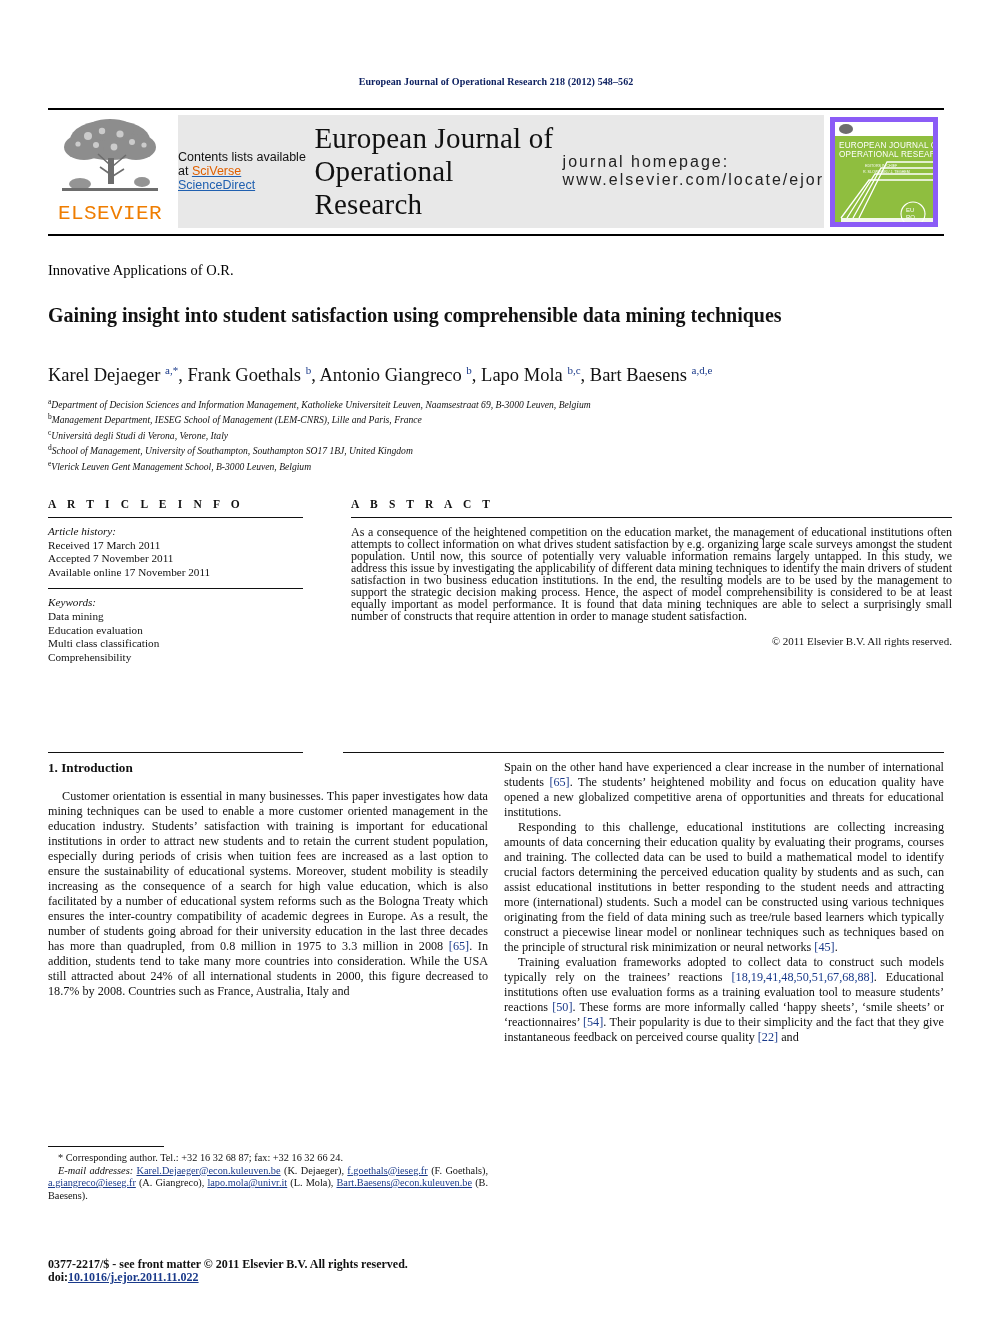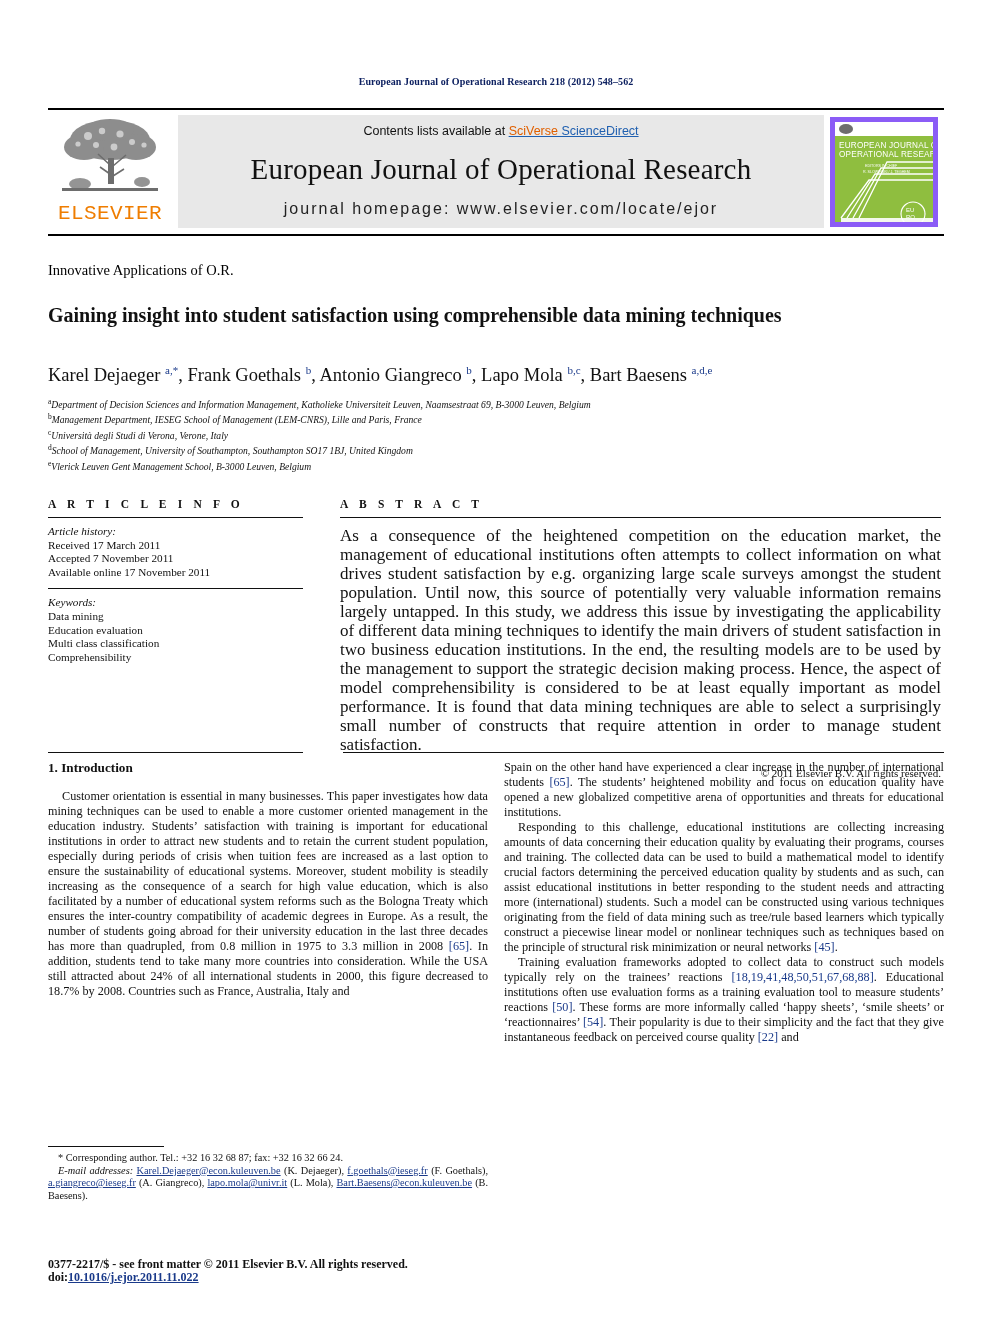--- a/index.html
+++ b/index.html
@@ -67,21 +67,21 @@
     letter-spacing: 0.4px;
     color: #ef7d00;
     line-height: 1;
     margin-top: 1px;
   }
   .masthead-center {
     flex: 1 1 auto;
     background: #e8e8e8;
     margin: 5px 6px 6px 6px;
     display: flex;
-    flex-direction: column;
+    flex-direction: row;
     align-items: center;
     justify-content: space-between;
     padding: 9px 0 10px 0;
     box-sizing: border-box;
   }
   .contents-line {
     font-family: "Liberation Sans", sans-serif;
     font-size: 12.5px;
     color: #111;
   }
@@ -163,21 +163,21 @@
     width: 896px;
     height: 232px;
   }
   .band-left {
     position: absolute;
     left: 0; top: 0;
     width: 255px;
   }
   .band-right {
     position: absolute;
-    left: 292px; top: 0;
+    left: 303px; top: 0;
     width: 601px;
   }
   .band-title {
     font-family: "Liberation Serif", serif;
     font-weight: bold;
     font-size: 11.5px;
     letter-spacing: 4.2px;
     color: #111;
   }
   .rule {
@@ -193,22 +193,22 @@
     font-size: 11.2px;
     line-height: 13.6px;
     color: #111;
     margin-top: 7px;
   }
   .block-label {
     font-style: italic;
   }
   .abstract-body {
     font-family: "Liberation Serif", serif;
-    font-size: 17px;
-    line-height: 19px;
+    font-size: 12px;
+    line-height: 12px;
     color: #111;
     text-align: justify;
     margin-top: 8px;
   }
   .copyright-line {
     font-family: "Liberation Serif", serif;
     font-size: 11px;
     color: #111;
     text-align: right;
     margin-top: 13px;

